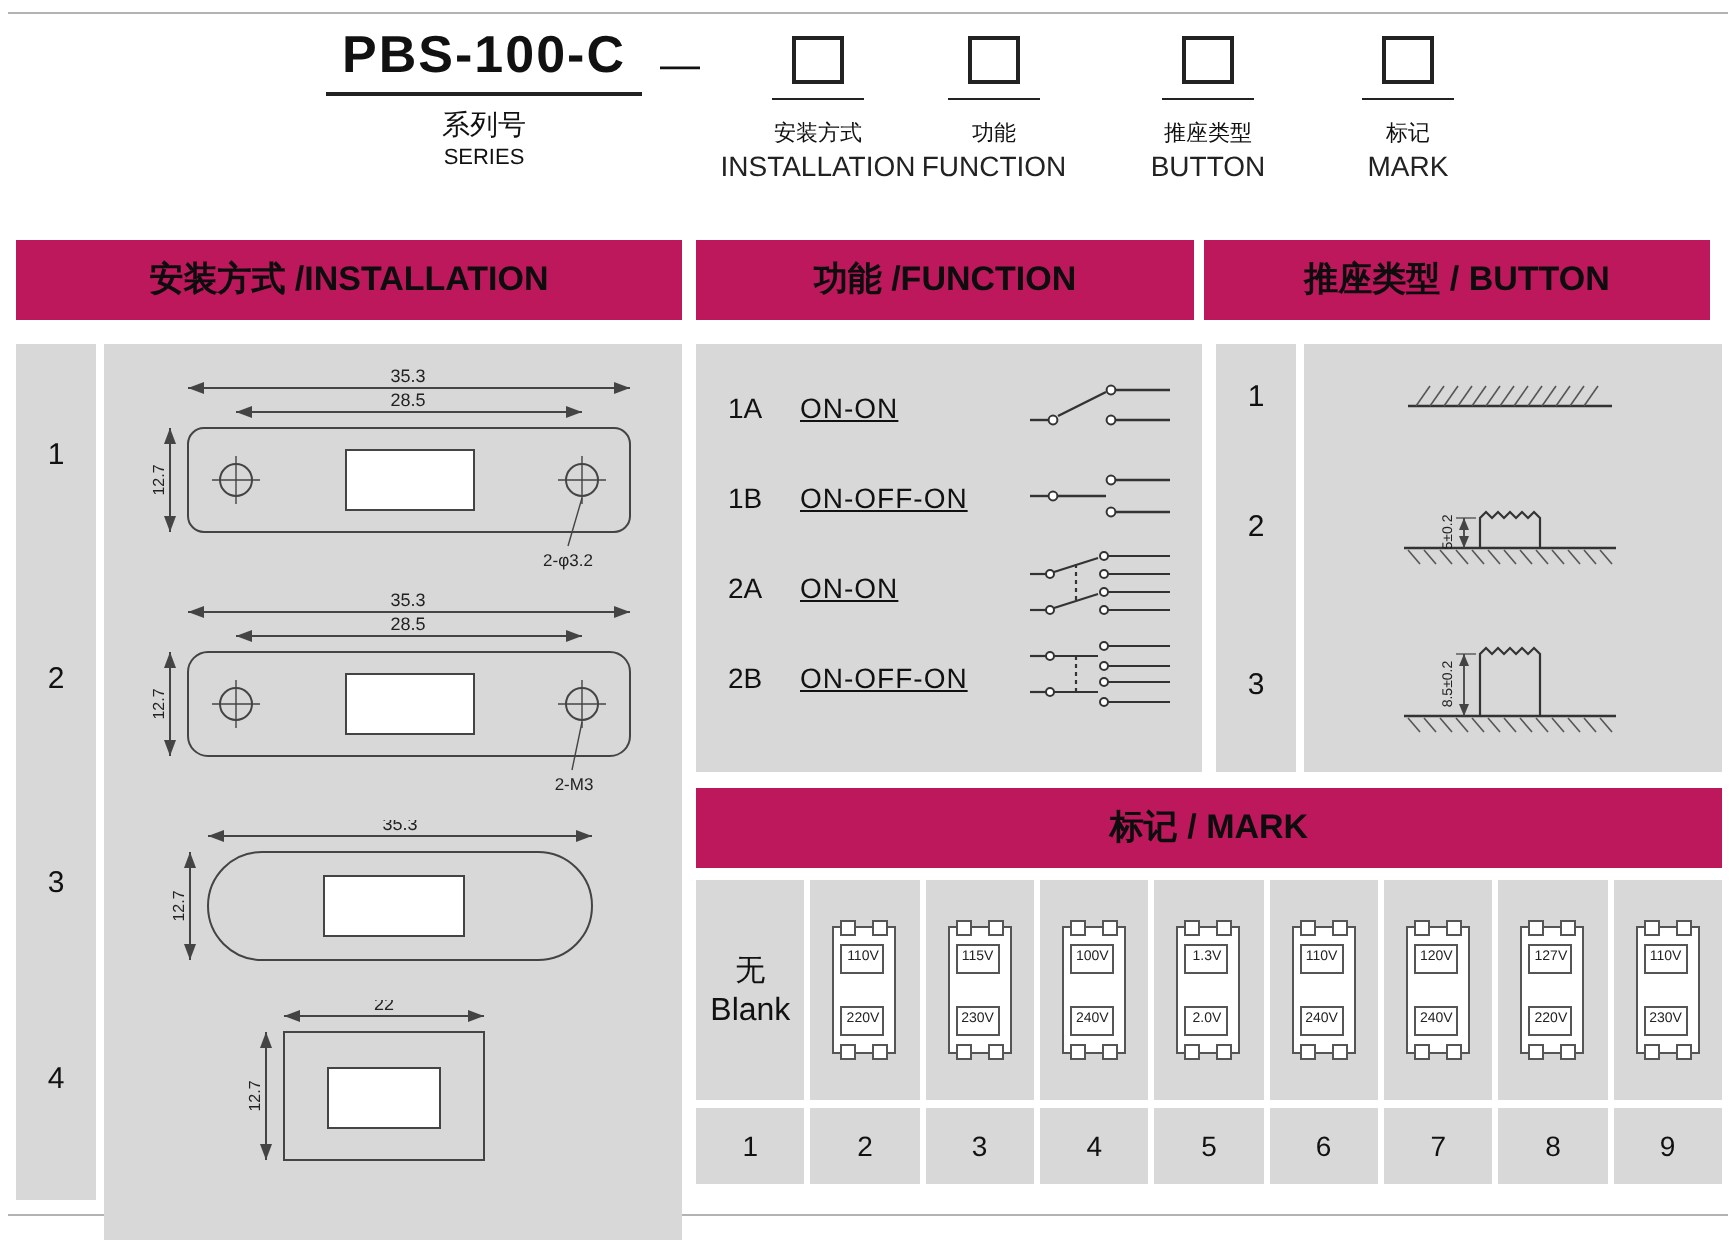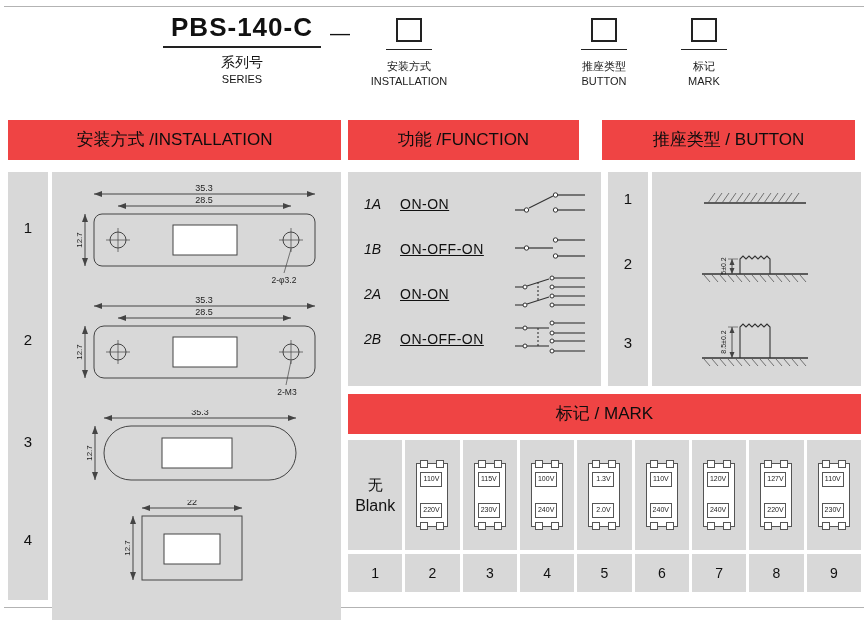--- a/index.html
+++ b/index.html
@@ -9,32 +9,32 @@
   
   .model-block{position:absolute;left:163px;top:12px;width:158px;text-align:center;}
   .model-text{font-size:26px;font-weight:bold;letter-spacing:1px;border-bottom:2px solid #222;padding-bottom:3px;}
   .series-cn{margin-top:6px;font-size:14px;}
   .series-en{font-size:11px;margin-top:1px;}
   .dash-sep{position:absolute;left:330px;top:22px;font-size:20px;}
   .slot{position:absolute;top:18px;width:110px;text-align:center;}
   .slot-box{width:22px;height:20px;border:2px solid #222;margin:0 auto;background:#fff;}
   .slot-line{width:46px;border-bottom:1.5px solid #222;margin:7px auto 0;}
   .slot-cn{margin-top:9px;font-size:11px;}
-  .slot-en{font-size:11px;margin-top:1px;color:#222;}
-  
-  .hdr{position:absolute;top:120px;height:40px;background:#ef4444;color:#0d0d0d;
-       font-weight:normal;font-size:17px;text-align:center;line-height:40px;}
+  .slot-en{font-size:14px;margin-top:1px;color:#222;}
+  
+  .hdr{position:absolute;top:120px;height:40px;background:#be185d;color:#0d0d0d;
+       font-weight:bold;font-size:17px;text-align:center;line-height:40px;}
   
   .gpanel{position:absolute;background:#d8d8d8;}
   .col-num{position:absolute;left:0;width:100%;text-align:center;font-size:15px;color:#111;}
   .drawing{position:absolute;}
   
   .frow{position:absolute;left:0;width:100%;height:44px;display:flex;align-items:center;
         padding:0 12px 0 16px;box-sizing:border-box;}
-  .fcode{width:36px;font-size:14px;font-style:italic;}
+  .fcode{width:36px;font-size:14px;}
   .flabel{font-size:14px;letter-spacing:.5px;text-decoration:underline;}
   .fsvg{margin-left:auto;}
   
   .mrow{position:absolute;left:348px;width:513px;display:flex;gap:3px;}
   .mcell{flex:1;background:#d8d8d8;display:flex;align-items:center;justify-content:center;}
   .mblank{flex-direction:column;}
   .mblank .cn{font-size:15px;}
   .mblank .en{font-size:16px;margin-top:2px;}
   .mnum{flex:1;background:#d8d8d8;text-align:center;line-height:38px;font-size:14px;}
   
@@ -49,47 +49,53 @@
 </style>
 </head>
 <body>
 
 <div class="page">
 
   <div class="rule" style="top:6px"></div>
   <div class="rule" style="top:607px"></div>
 
   <div class="model-block">
-    <div class="model-text">PBS-140-C</div>
+    <div class="model-text">PBS-100-C</div>
     <div class="series-cn">系列号</div>
     <div class="series-en">SERIES</div>
   </div>
   <div class="dash-sep">—</div>
 
   <div class="slot" style="left:354px">
     <div class="slot-box"></div>
     <div class="slot-line"></div>
     <div class="slot-cn">安装方式</div>
     <div class="slot-en">INSTALLATION</div>
   </div>
+  <div class="slot" style="left:442px">
+    <div class="slot-box"></div>
+    <div class="slot-line"></div>
+    <div class="slot-cn">功能</div>
+    <div class="slot-en">FUNCTION</div>
+  </div>
   <div class="slot" style="left:549px">
     <div class="slot-box"></div>
     <div class="slot-line"></div>
     <div class="slot-cn">推座类型</div>
     <div class="slot-en">BUTTON</div>
   </div>
   <div class="slot" style="left:649px">
     <div class="slot-box"></div>
     <div class="slot-line"></div>
     <div class="slot-cn">标记</div>
     <div class="slot-en">MARK</div>
   </div>
 
   <div class="hdr" style="left:8px;width:333px">安装方式 /INSTALLATION</div>
-  <div class="hdr" style="left:348px;width:231px">功能 /FUNCTION</div>
+  <div class="hdr" style="left:348px;width:249px">功能 /FUNCTION</div>
   <div class="hdr" style="left:602px;width:253px">推座类型 / BUTTON</div>
   <div class="hdr" style="left:348px;top:394px;width:513px">标记 / MARK</div>
 
   <div class="gpanel" style="left:8px;top:172px;width:40px;height:428px">
     <div class="col-num" style="top:47px">1</div>
     <div class="col-num" style="top:159px">2</div>
     <div class="col-num" style="top:261px">3</div>
     <div class="col-num" style="top:359px">4</div>
   </div>
   <div class="gpanel" style="left:52px;top:172px;width:289px;height:492px">

